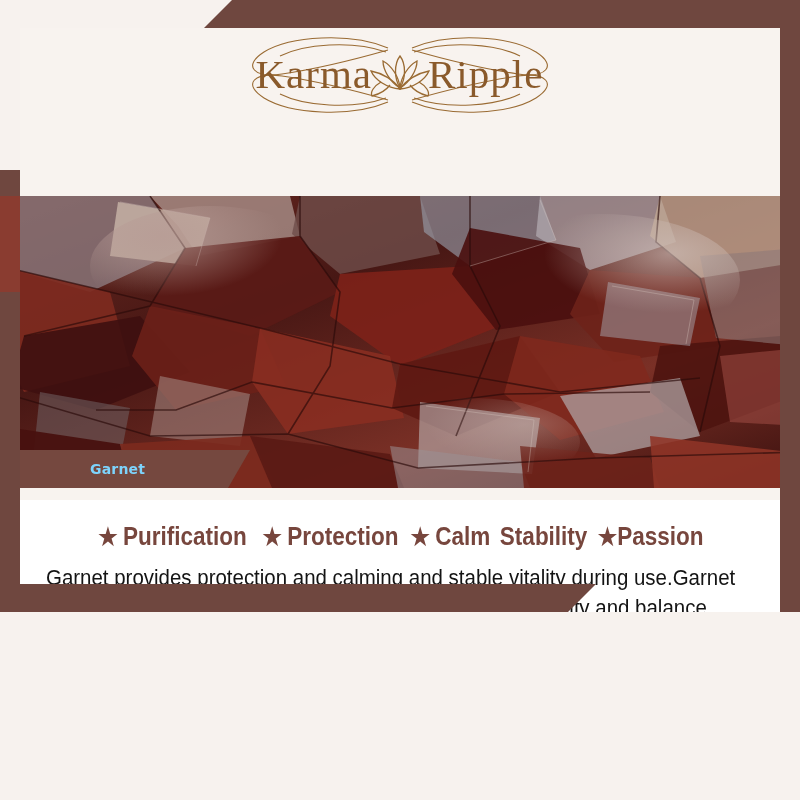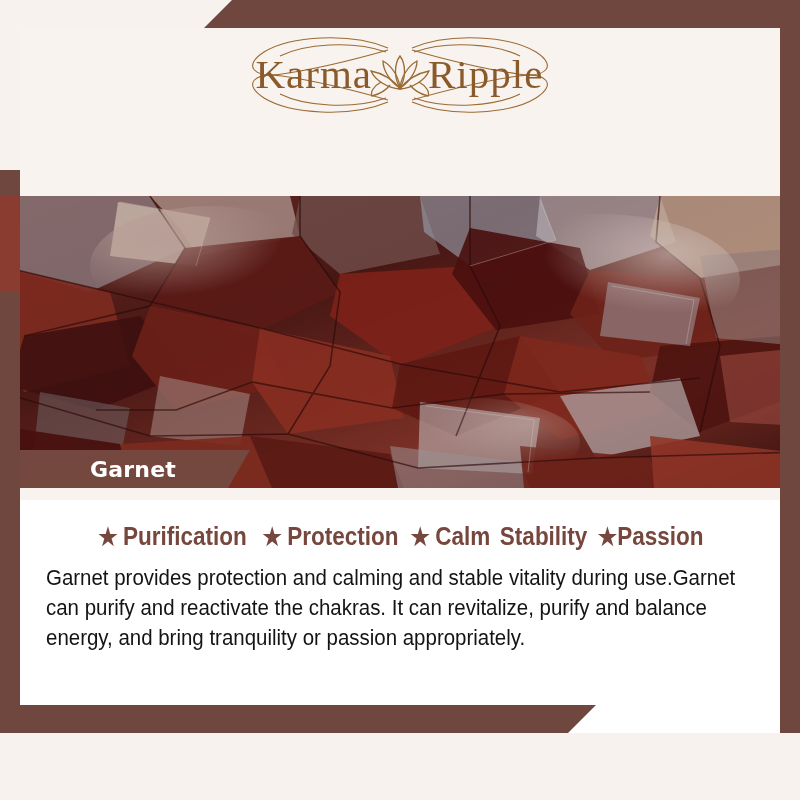--- a/index.html
+++ b/index.html
@@ -7,21 +7,21 @@
 
   html, body {
     width:800px; height:800px;
     font-family:"Liberation Sans", sans-serif;
     background:#f7f2ee;
     overflow:hidden;
   }
 
   #card {
     position:relative;
-    width:800px; height:733px;
+    width:800px; height:612px;
     background:#f7f2ee;
     overflow:hidden;
   }
 
   
   .frame-top {
     position:absolute; left:0; top:0; width:800px; height:28px;
     background:#6f473f;
     clip-path: polygon(232px 0, 800px 0, 800px 28px, 204px 28px);
     z-index:6;
@@ -98,23 +98,23 @@
   
   .stone-banner {
     position:absolute; left:20px; top:450px;
     width:230px; height:38px;
     background:#75483f;
     clip-path: polygon(0 0, 230px 0, 208px 38px, 0 38px);
     display:flex; align-items:center;
     z-index:7;
   }
   .stone-banner span {
-    color:#ffffff;
+    color:#7dd3fc;
     font-family:"DejaVu Sans", sans-serif;
-    font-size:22px;
+    font-size:14px;
     font-weight:bold;
     padding-left:70px;
     letter-spacing:0.2px;
   }
 
   
   .content {
     position:absolute; left:20px; top:500px;
     width:760px; height:272px;
     background:#ffffff;

